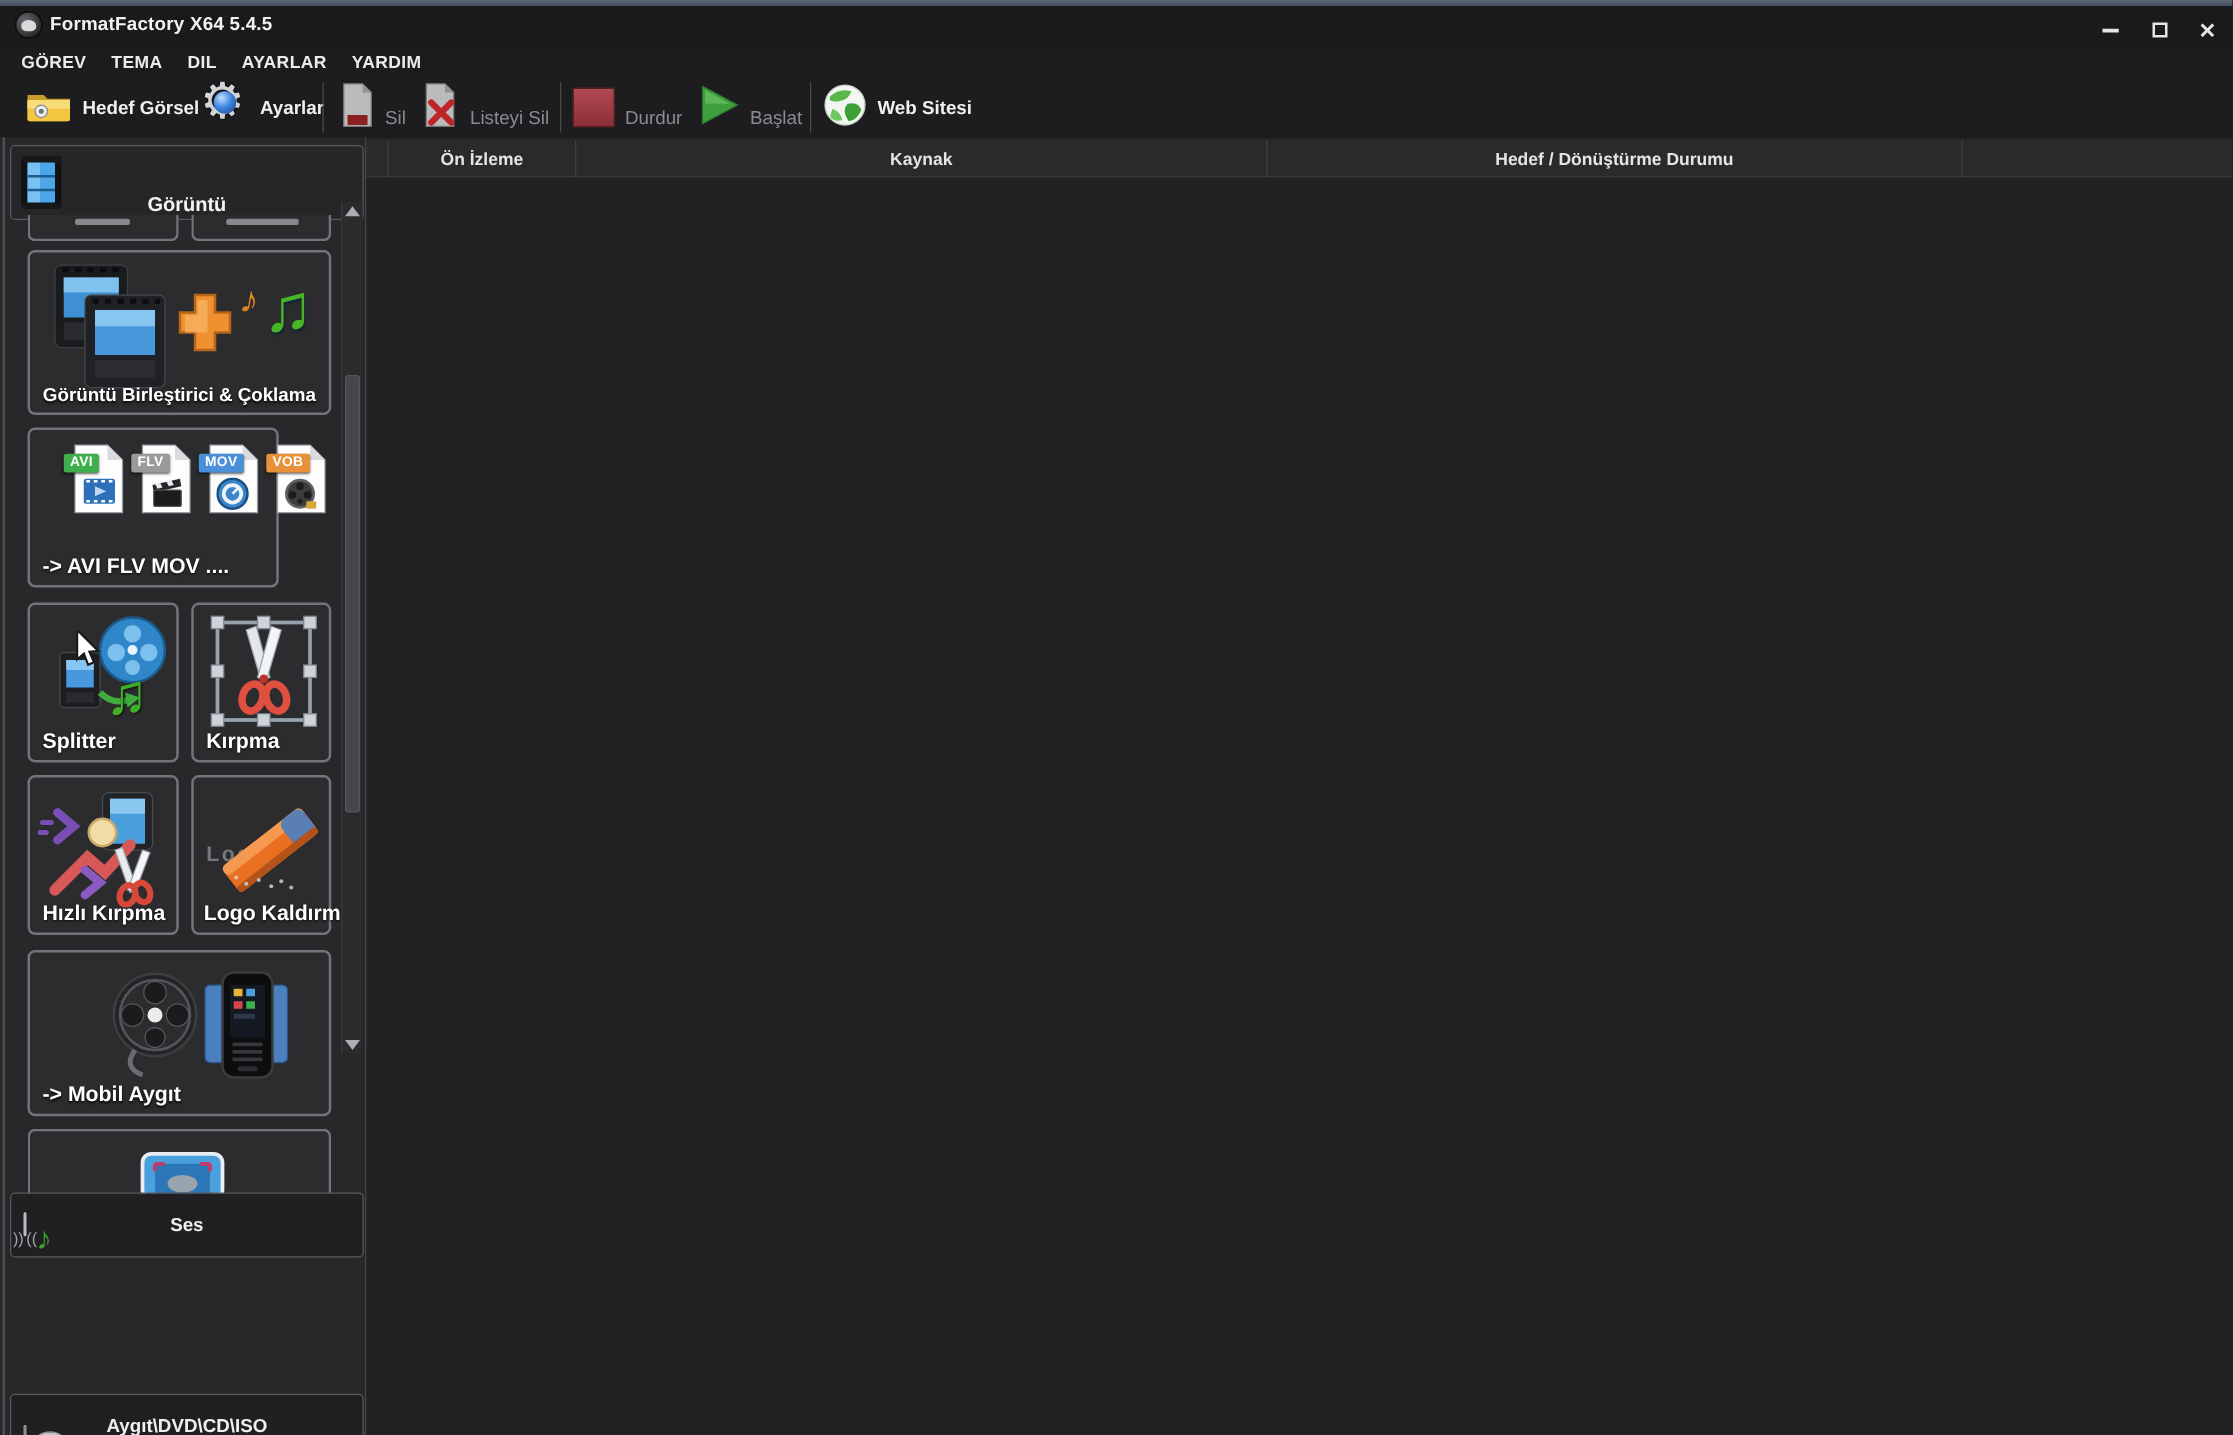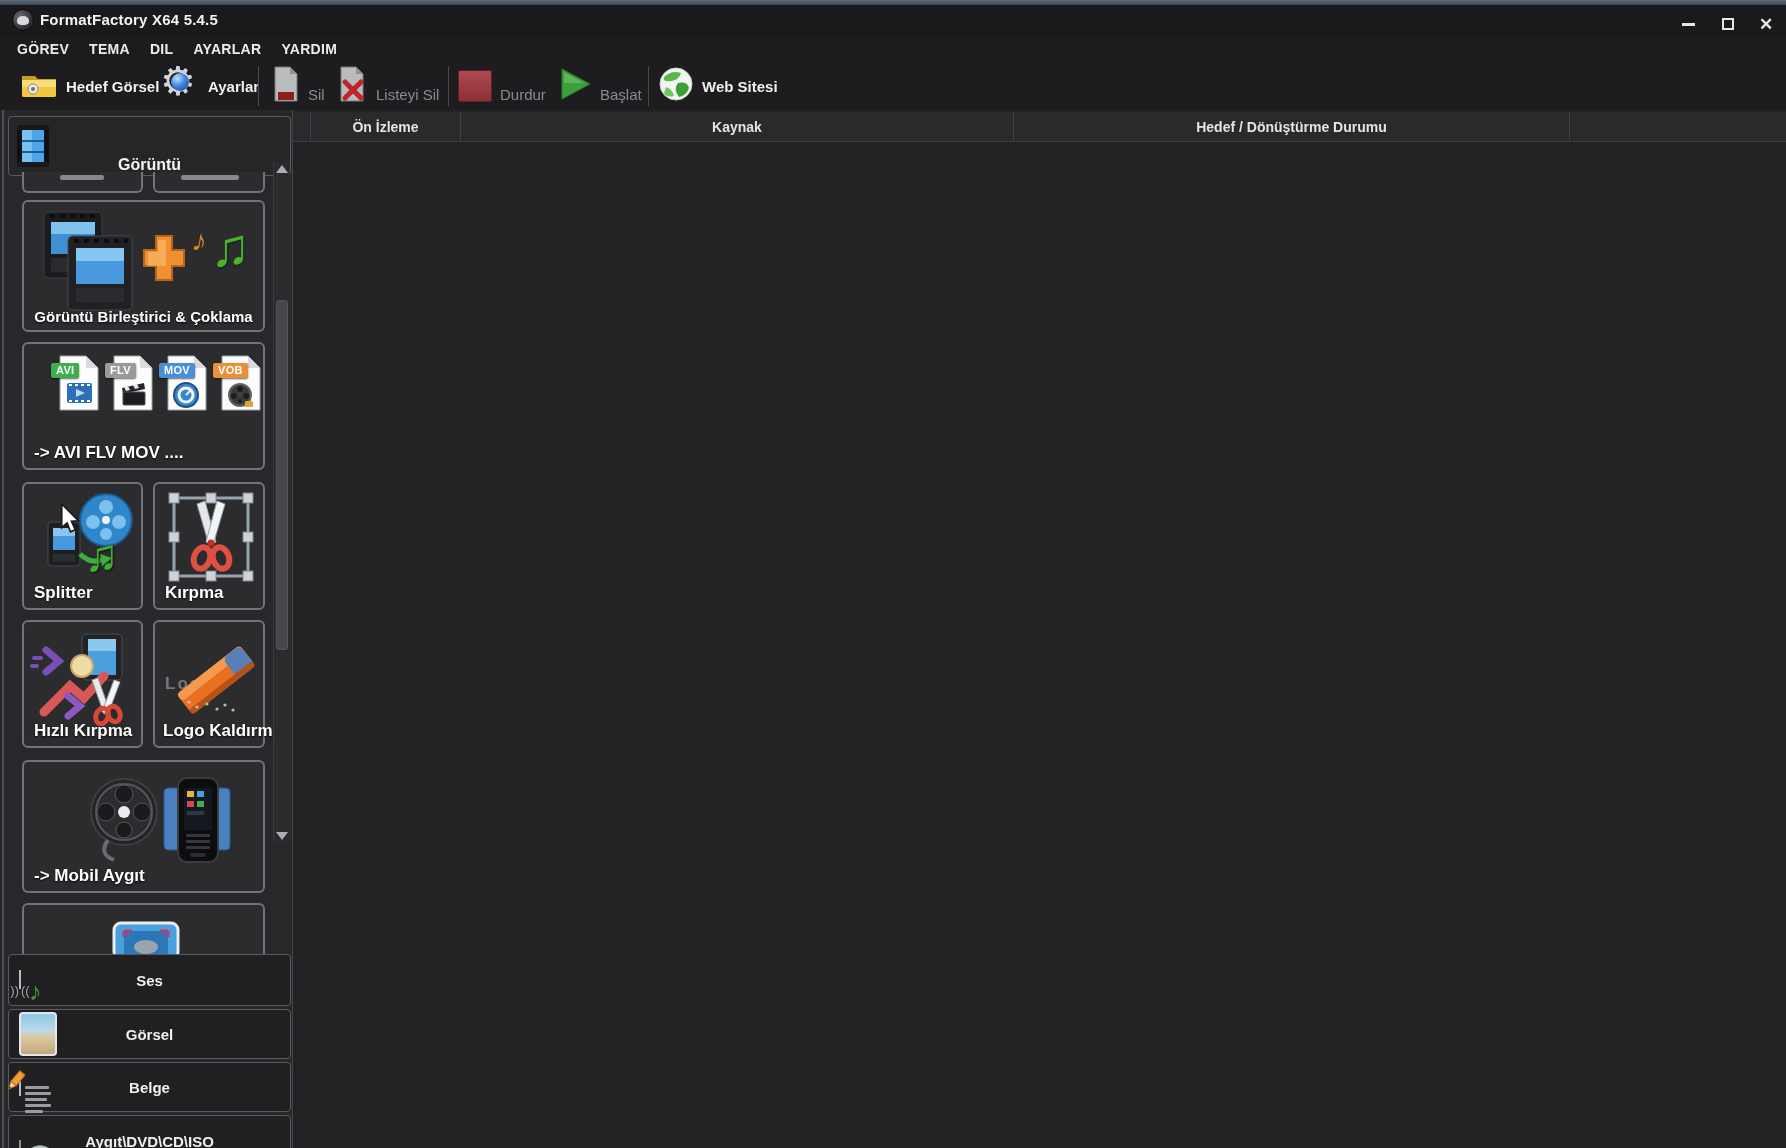--- a/index.html
+++ b/index.html
@@ -274,21 +274,21 @@
         <rect x="34" y="78" width="48" height="14" fill="#2a2c2f"></rect>
         <path d="M102 40 h12 v-14 h16 v14 h12 v16 h-12 v14 h-16 v-14 h-12 z" fill="#f09030" stroke="#b5661a" stroke-width="2"></path>
         <path d="M106 42 h10 v-12 h8 v26 h-18 z" fill="#f8b868" opacity=".7"></path>
       </svg>
     </span>
     <span class="note" style="left:168px;top:24px;font-size:30px;color:#e0851e;transform:rotate(10deg)">♪</span>
     <span class="note" style="left:186px;top:18px;font-size:54px;color:#48b428;text-shadow:1px 1px 2px #123">♫</span>
     <span class="tlabel center">Görüntü Birleştirici &amp; Çoklama</span>
   </div>
 
-  <div class="tile" style="left:22px;top:232px;width:243px;height:128px">
+  <div class="tile" style="left:22px;top:232px;width:201px;height:128px">
     <span class="fileicon" style="left:32px;top:10px">
       <svg width="46" height="58" viewBox="0 0 46 58">
         <path d="M4 2 h26 l12 12 v42 H4 z" fill="#fdfdfd" stroke="#9aa0a6"></path>
         <path d="M30 2 l12 12 h-12 z" fill="#d8dcde"></path>
       </svg>
       <b class="ftag tag-avi">AVI</b>
       <span class="fmini">
         <svg width="27" height="22" viewBox="0 0 27 22">
           <rect x="1" y="1" width="25" height="20" rx="2" fill="#2d6fb8"></rect>
           <line x1="3" y1="3" x2="25" y2="3" stroke="#fff" stroke-width="2" stroke-dasharray="3 3"></line>
@@ -479,41 +479,21 @@
     <span class="sarrow down"></span>
   </div>
 
   <div class="catbar" style="top:844px;height:52px">
     <span class="cat-icon">
       <span class="page-shape"><span class="wl">((</span><span class="gnote">♪</span><span class="wr">))</span></span>
     </span>
     <span class="clabel">Ses</span>
   </div>
 
-  <div class="catbar" style="top:899px;height:50px">
-    <span class="cat-icon photo-shape"></span>
-    <span class="clabel">Görsel</span>
-  </div>
-
-  <div class="catbar" style="top:952px;height:50px">
-    <span class="cat-icon">
-      <span class="doc-shape">
-        <i style="top:8px;width:24px"></i><i style="top:14px;width:26px"></i>
-        <i style="top:20px;width:22px"></i><i style="top:26px;width:26px"></i><i style="top:32px;width:18px"></i>
-        <svg style="position:absolute;right:-6px;bottom:2px" width="22" height="24" viewBox="0 0 22 24">
-          <g transform="rotate(40 11 12)">
-            <rect x="8" y="1" width="7" height="14" fill="#f0a030" stroke="#b5661a"></rect>
-            <polygon points="8,15 15,15 11.5,22" fill="#f4d8a8" stroke="#b5661a"></polygon>
-            <polygon points="10.3,19.5 12.7,19.5 11.5,22" fill="#5a4028"></polygon>
-          </g>
-        </svg>
-      </span>
-    </span>
-    <span class="clabel">Belge</span>
-  </div>
+
 
   <div class="catbar" style="top:1005px;height:52px">
     <span class="cat-icon disc-wrap"><span class="disc"></span></span>
     <span class="clabel">Aygıt\DVD\CD\ISO</span>
   </div>
 
 </div>
 
 <div class="abs edge-line"></div>
 

